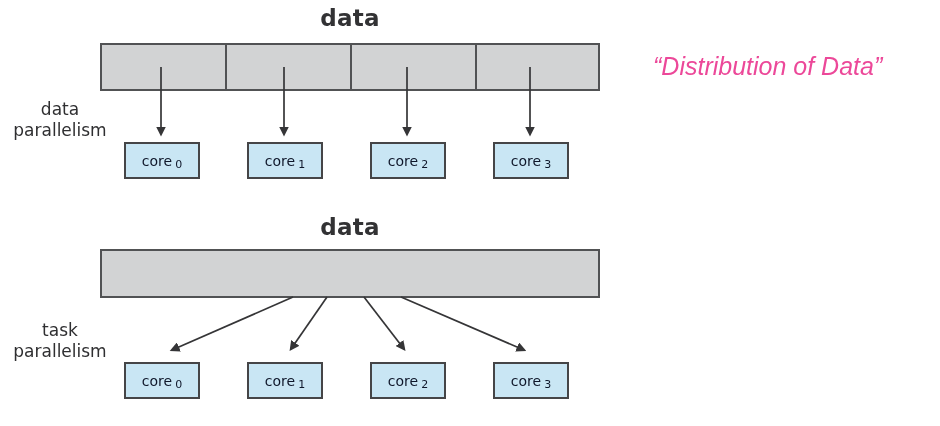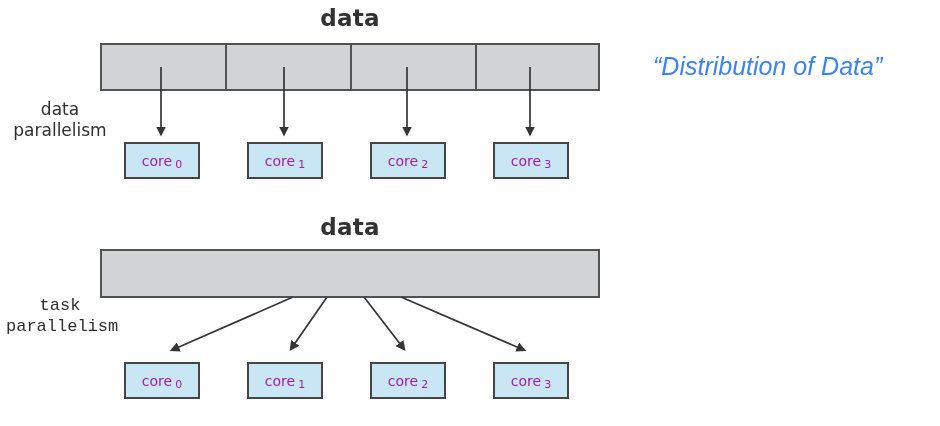--- a/index.html
+++ b/index.html
@@ -39,32 +39,32 @@
     text-align: center;
     font-size: 17px;
     line-height: 21px;
     color: #2f2f31;
   }
   .caption {
     left: 653px; width: 280px;
     font-family: "Liberation Sans", sans-serif;
     font-style: italic;
     font-size: 25px;
-    color: #3b82f6;
+    color: #ec4899;
     white-space: nowrap;
   }
   .core-box {
     width: 72px; height: 33px;
     background: #c9e6f4;
     border: 2px solid #454547;
     display: flex;
     align-items: center;
     justify-content: center;
     font-size: 14px;
-    color: #a21caf;
+    color: #0f172a;
   }
   .core-sub {
     font-size: 11px;
     position: relative;
     top: 4px;
     margin-left: 3px;
   }
   svg.arrows { left: 0; top: 0; pointer-events: none; }
 </style>
 </head>
@@ -101,21 +101,21 @@
   </div>
   <div class="abs core-box" style="left:493px; top:142px;">
     <span>core</span>
       <span class="core-sub">3</span>
   </div>
 
   <div class="abs data-title" style="top:214px;">data</div>
 
   <div class="abs bar" style="top:249px; height:45px;"></div>
 
-  <div class="abs side-label" style="top:295px;font-family:Liberation Mono, monospace;">
+  <div class="abs side-label" style="top:320px;">
     <div>task</div>
     <div>parallelism</div>
   </div>
 
 
   <div class="abs core-box" style="left:124px; top:362px;">
     <span>core</span>
       <span class="core-sub">0</span>
   </div>
   <div class="abs core-box" style="left:247px; top:362px;">

